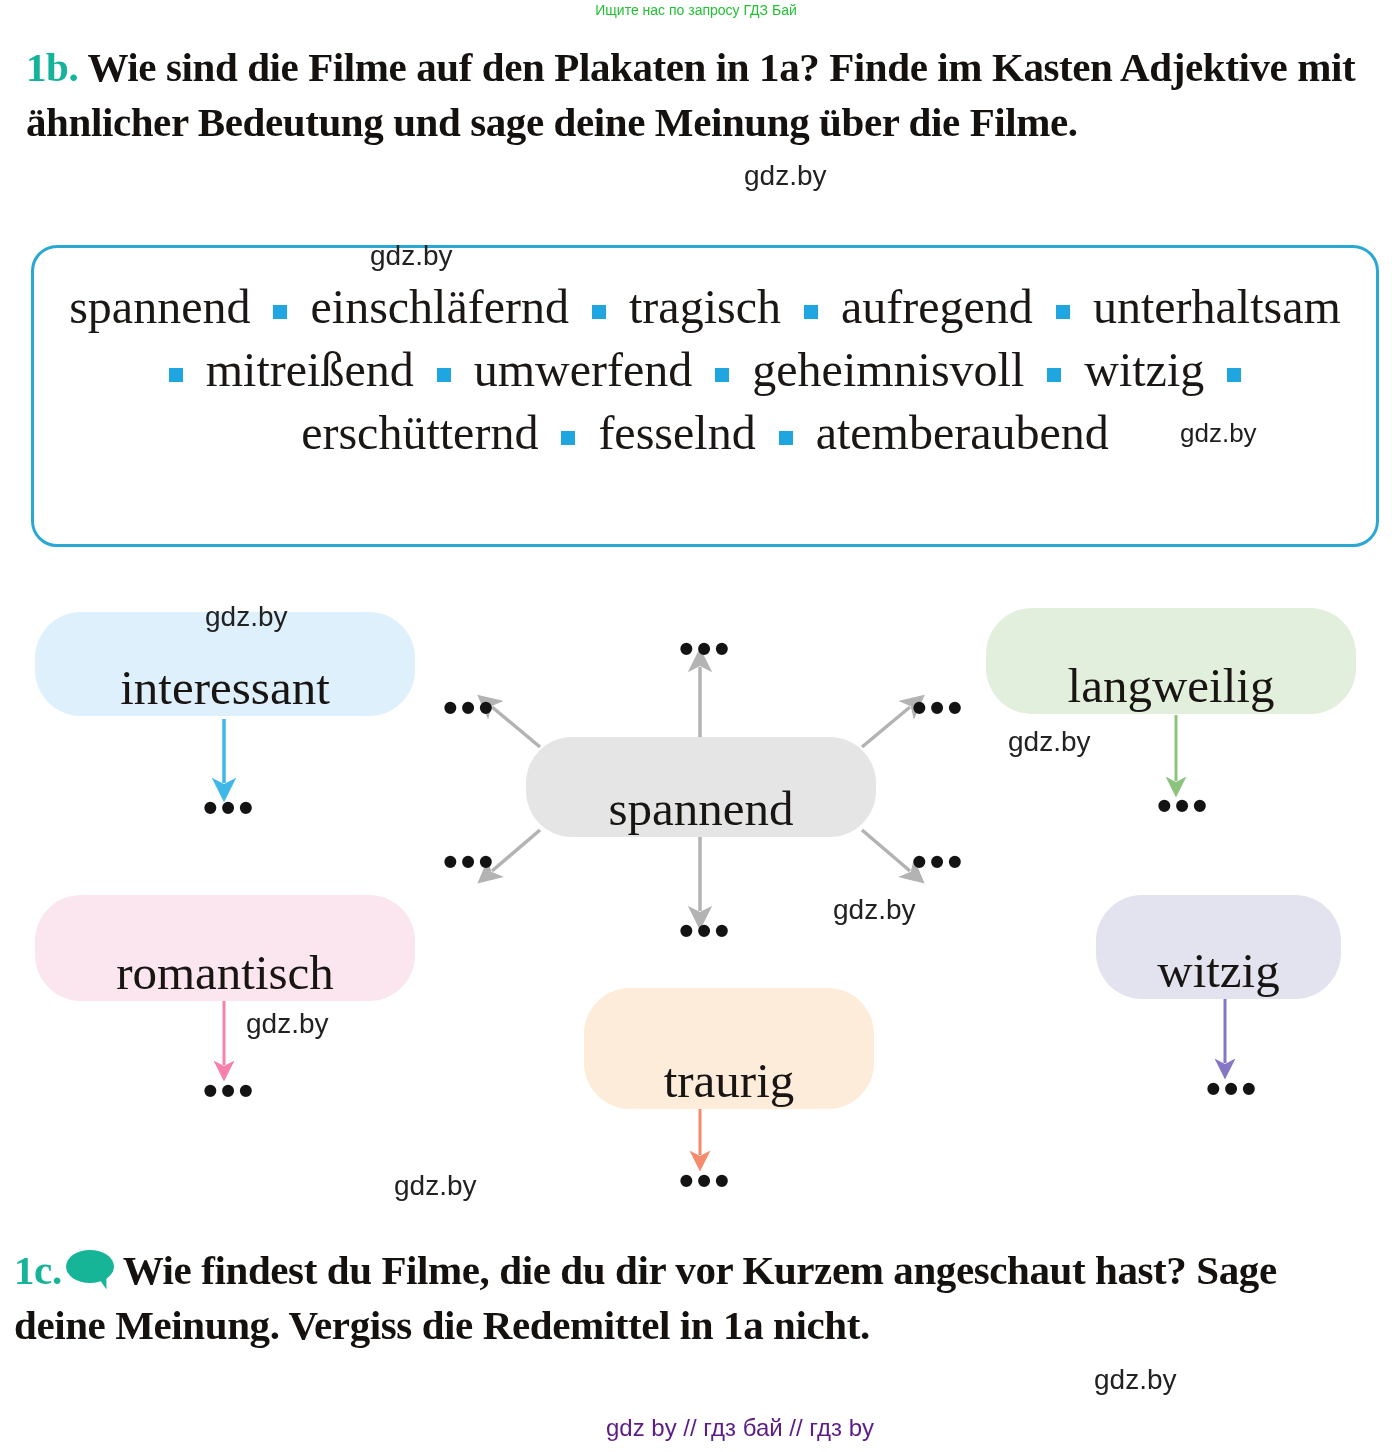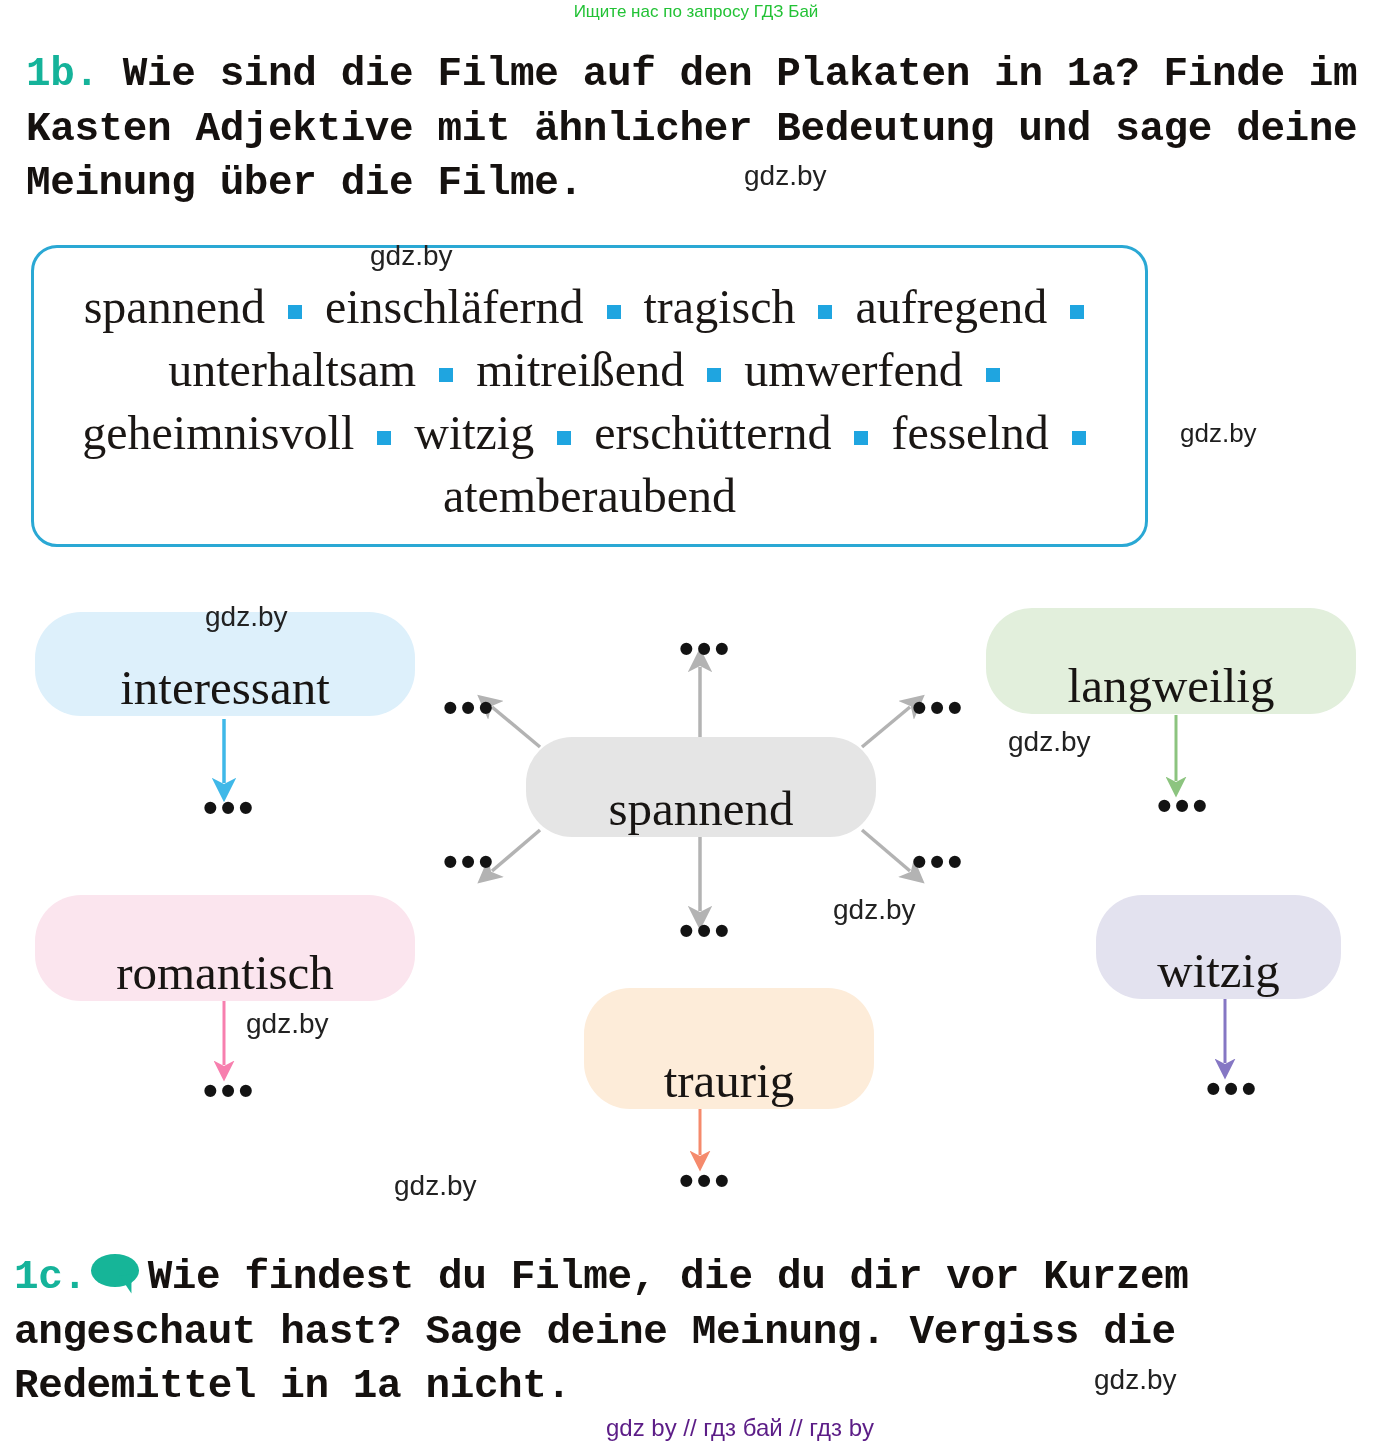--- a/index.html
+++ b/index.html
@@ -17,35 +17,34 @@
 
   
   .promo-banner {
     position: absolute;
     top: 2px;
     left: 0;
     width: 1392px;
     text-align: center;
     color: #22c235;
     font-family: "Liberation Sans", sans-serif;
-    font-size: 17px;
+    font-size: 14px;
     font-weight: 400;
     letter-spacing: 0px;
   }
 
   
   .exercise {
     position: absolute;
-    font-family: Liberation Mono, monospace;
+    font-family: Liberation Serif, serif;
     font-weight: bold;
     font-size: 41px;
     line-height: 1.33;
     color: #15110f;
     letter-spacing: -0.4px;
-    margin-top: 7px;
   }
   #ex-1b {
     top: 40px;
     left: 26px;
     width: 1348px;
   }
   #ex-1c {
     top: 1243px;
     left: 14px;
     width: 1348px;
@@ -79,21 +78,21 @@
     border-right: 3px solid transparent;
     border-top: 19px solid #16b598;
     transform: rotate(-9deg);
   }
 
   
   .word-box {
     position: absolute;
     top: 245px;
     left: 31px;
-    width: 1117px;
+    width: 1348px;
     height: 302px;
     box-sizing: border-box;
     border: 3px solid #2aa8d4;
     border-radius: 26px;
     background: #ffffff;
   }
   .word-box-inner {
     position: absolute;
     top: 28px;
     left: 34px;

